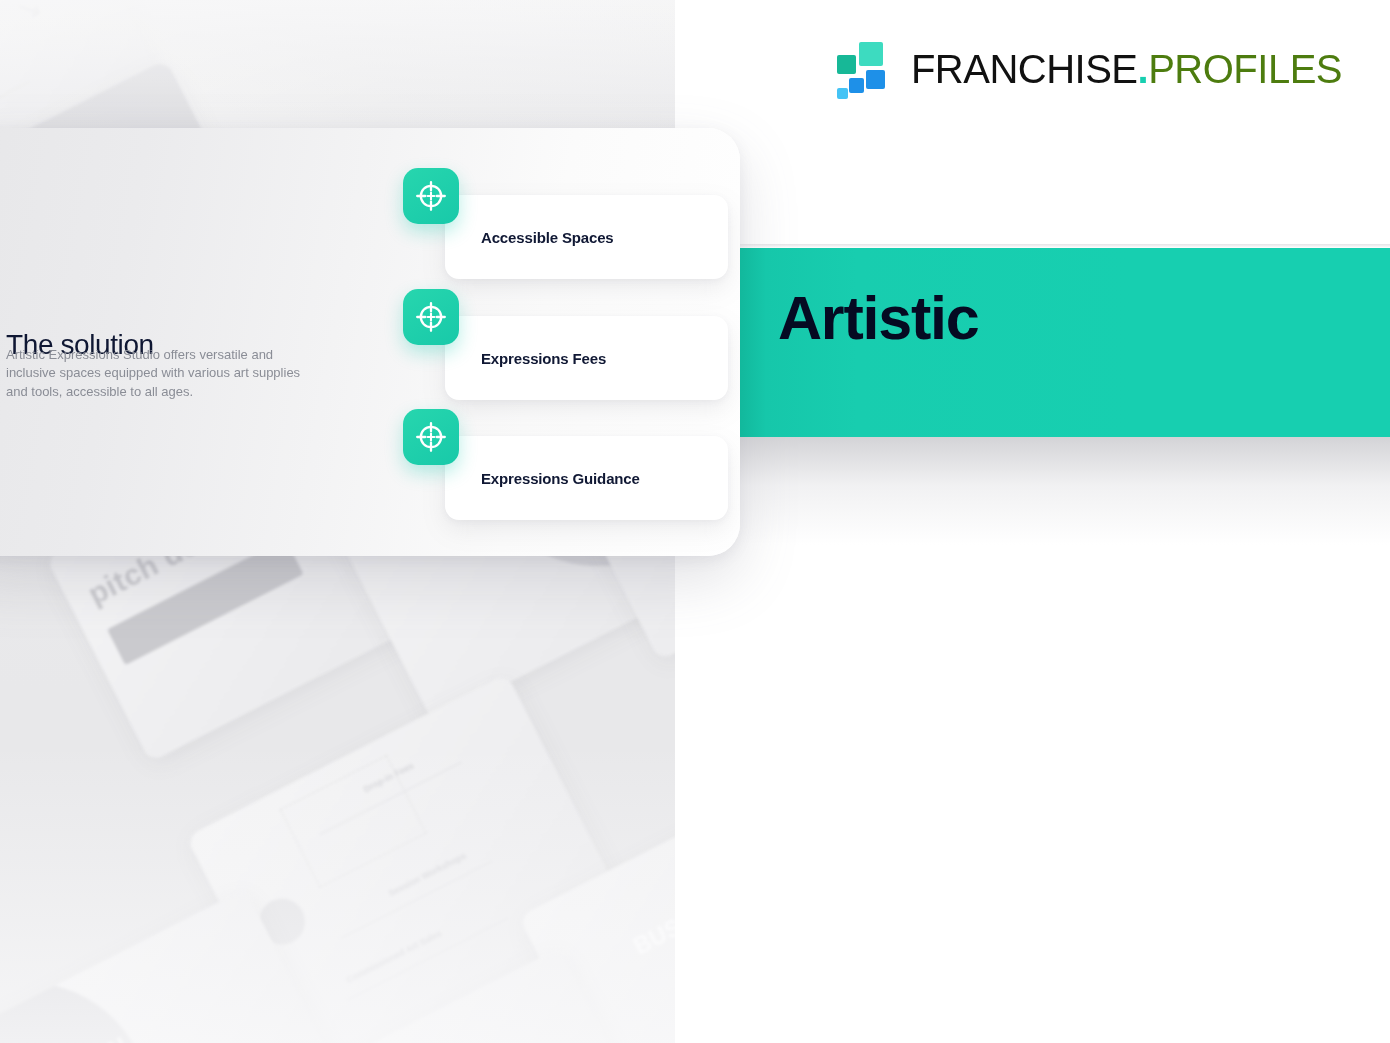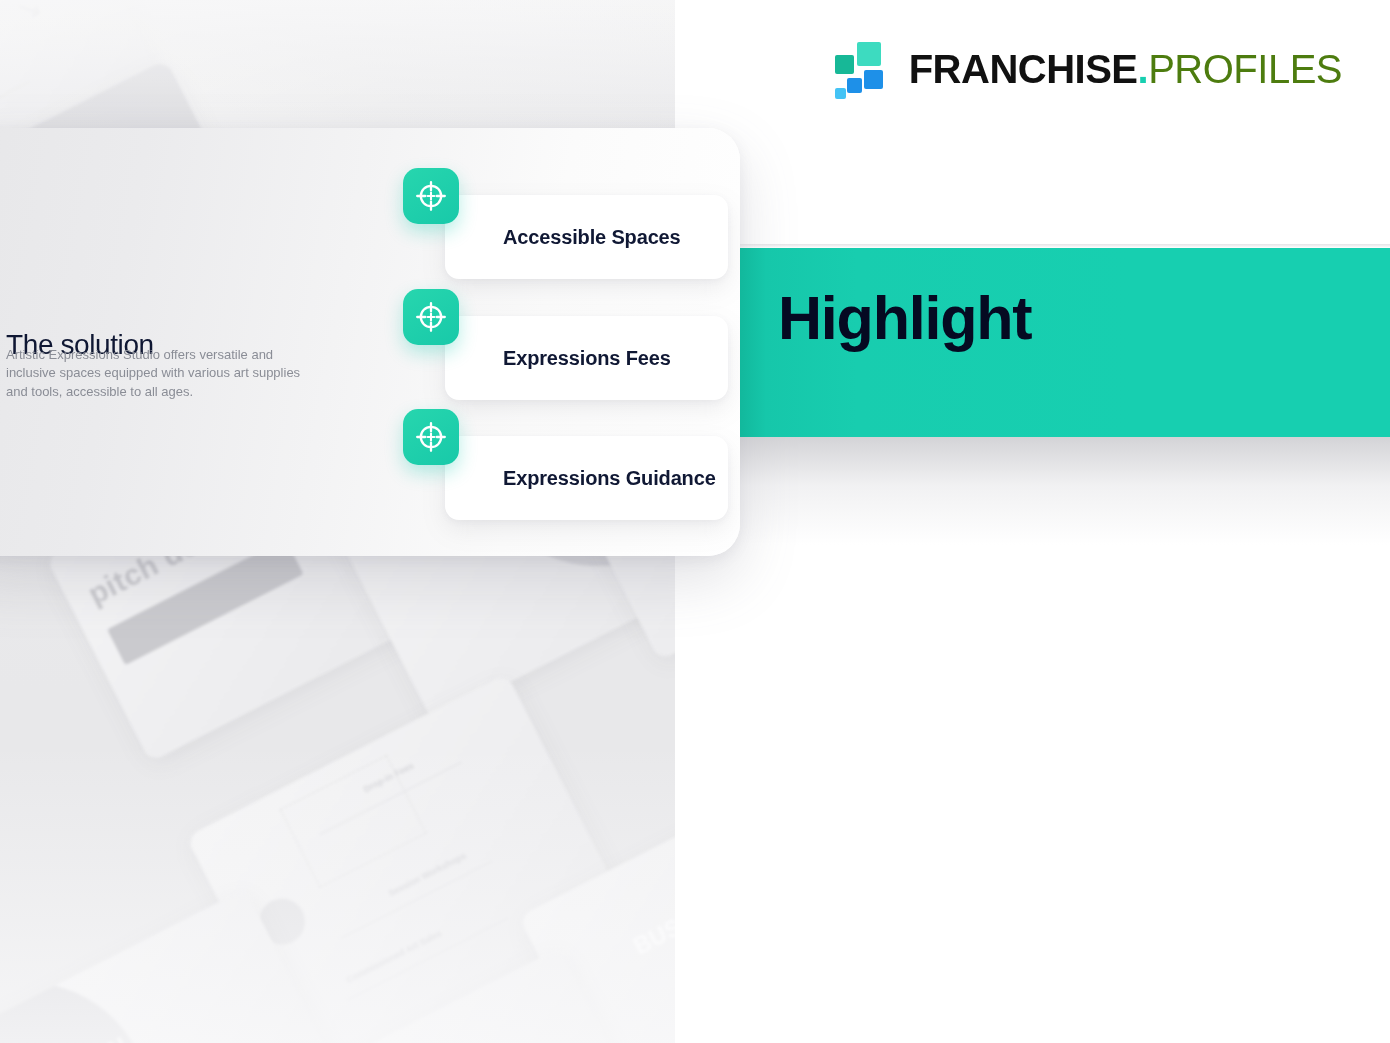--- a/index.html
+++ b/index.html
@@ -120,40 +120,40 @@
   #feature-1{ top:188px; }
   #feature-2{ top:308px; }
 
   .feature-card{
     position:absolute; left:42px; top:0; width:283px; height:84px;
     background:#ffffff; border-radius:14px;
     box-shadow:0 10px 24px rgba(120,120,135,.13), 0 2px 6px rgba(120,120,135,.07);
     display:flex; align-items:center;
   }
   .feature-label{
-    margin-left:58px; font-size:20px; font-weight:800; color:#101834; letter-spacing:-.15px;
+    margin-left:36px; font-size:15px; font-weight:800; color:#101834; letter-spacing:-.15px;
     white-space:nowrap;
     text-align:center;
   }
   .feature-icon{
     position:absolute; left:0; top:-27px; width:56px; height:56px; border-radius:15px;
     background:linear-gradient(145deg,#27d6ae 0%,#18c9a9 100%);
     box-shadow:0 8px 18px rgba(23,201,176,.30);
     display:flex; align-items:center; justify-content:center; z-index:2;
   }
   .feature-icon svg{ display:block; }
 
   
   #brand{
     position:absolute; right:48px; top:40px; display:flex; align-items:center; gap:18px;
   }
   #brand-mark{ position:relative; width:58px; height:58px; }
   #brand-mark i{ position:absolute; display:block; border-radius:2px; }
   #brand-text{ font-size:40px; font-weight:700; letter-spacing:-.5px; white-space:nowrap; }
-  #brand-text .t1{ color:#111111; font-weight:700; }
+  #brand-text .t1{ color:#111111; font-weight:400; }
   #brand-text .dot{ color:#17cfb0; font-weight:700; }
   #brand-text .t2{ color:#4d7c0f; font-weight:400; }
 
   #title-band{
     position:absolute; left:740px; top:248px; width:650px; height:189px;
     background:linear-gradient(90deg,#12b89c 0%,#16c7aa 4%,#18cdaf 18%,#17cfb0 60%,#17cfb0 100%);
   }
   #title-band-shadow{
     position:absolute; left:740px; top:437px; width:650px; height:108px;
     background:linear-gradient(180deg, rgba(176,176,182,.55) 0%, rgba(205,205,210,.28) 45%, rgba(255,255,255,0) 100%);
@@ -299,18 +299,18 @@
       <i style="left:14px; top:38px; width:15px; height:15px; background:#1e90e8;"></i>
       <i style="left:2px;  top:48px; width:11px; height:11px; background:#44c3f5;"></i>
     </div>
     <div id="brand-text">
       <span class="t1">FRANCHISE</span><span class="dot">.</span><span class="t2">PROFILES</span>
     </div>
   </div>
 
   <div id="title-band-topline"></div>
   <div id="title-band">
-    <div id="page-title">Highlight</div>
+    <div id="page-title">Artistic</div>
   </div>
   <div id="title-band-shadow"></div>
 
 
 </div>
 
 </body></html>

